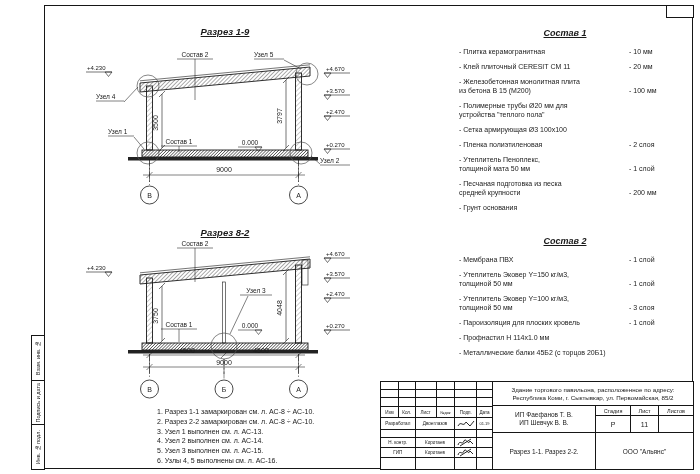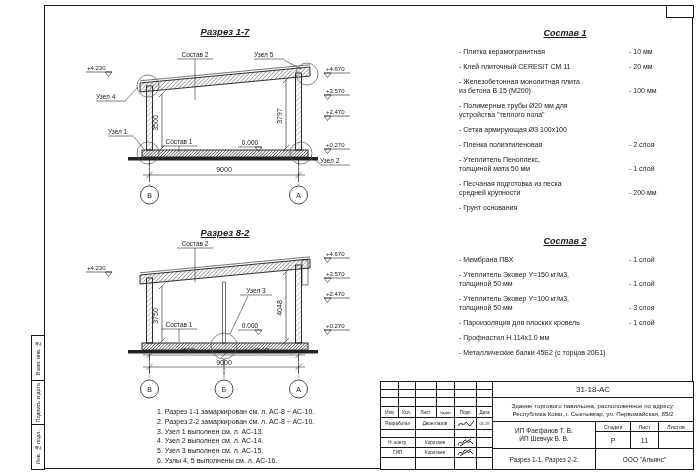--- a/index.html
+++ b/index.html
@@ -71,21 +71,21 @@
       <span class="vtext">Взам. инв. №</span>
     </div>
   <div class="margin-cell">
       <span class="vtext">Подпись и дата</span>
     </div>
   <div class="margin-cell">
       <span class="vtext">Инв. № подл.</span>
     </div>
 </div>
 
-<div class="abs sec-title" style="left:165px; top:26px;">Разрез 1-7</div>
+<div class="abs sec-title" style="left:165px; top:26px;">Разрез 1-9</div>
 <div class="abs sec-title" style="left:165px; top:227px;">Разрез 8-2</div>
 
 <svg class="abs" style="left:58px; top:22px;" width="330" height="200" viewBox="0 0 330 200">
   <defs>
     <pattern id="hatchWall" width="3.5" height="3.5" patternUnits="userSpaceOnUse" patternTransform="rotate(45)">
       <line x1="0" y1="0" x2="0" y2="3.5" stroke="#777" stroke-width="0.7"></line>
     </pattern>
     <pattern id="hatchRoof" width="2.8" height="2.8" patternUnits="userSpaceOnUse" patternTransform="rotate(45)">
       <line x1="0" y1="0" x2="0" y2="2.8" stroke="#444" stroke-width="0.9"></line>
     </pattern>
@@ -418,21 +418,20 @@
       <div class="tb-cell c6"></div>
     </div>
     <div class="tb-row" style="flex:1;">
       <div class="tb-cell s12"></div>
         <div class="tb-cell s34"></div>
         <div class="tb-cell c5"></div>
         <div class="tb-cell c6"></div>
     </div>
   </div>
   <div class="tb-right">
-    <div class="tb-doc">31-18-АС</div>
     <div class="tb-desc">Здание торгового павильона, расположенное по адресу:
 Республика Коми, г. Сыктывкар, ул. Первомайская, 85/2</div>
     <div class="tb-mid">
       <div class="tb-clients">ИП Фаефанов Т. В.
 ИП Шевчук В. В.</div>
       <div class="tb-stage">
         <div class="tb-stage-head">
           <div class="stc st1">Стадия</div>
           <div class="stc st2">Лист</div>
           <div class="stc">Листов</div>

